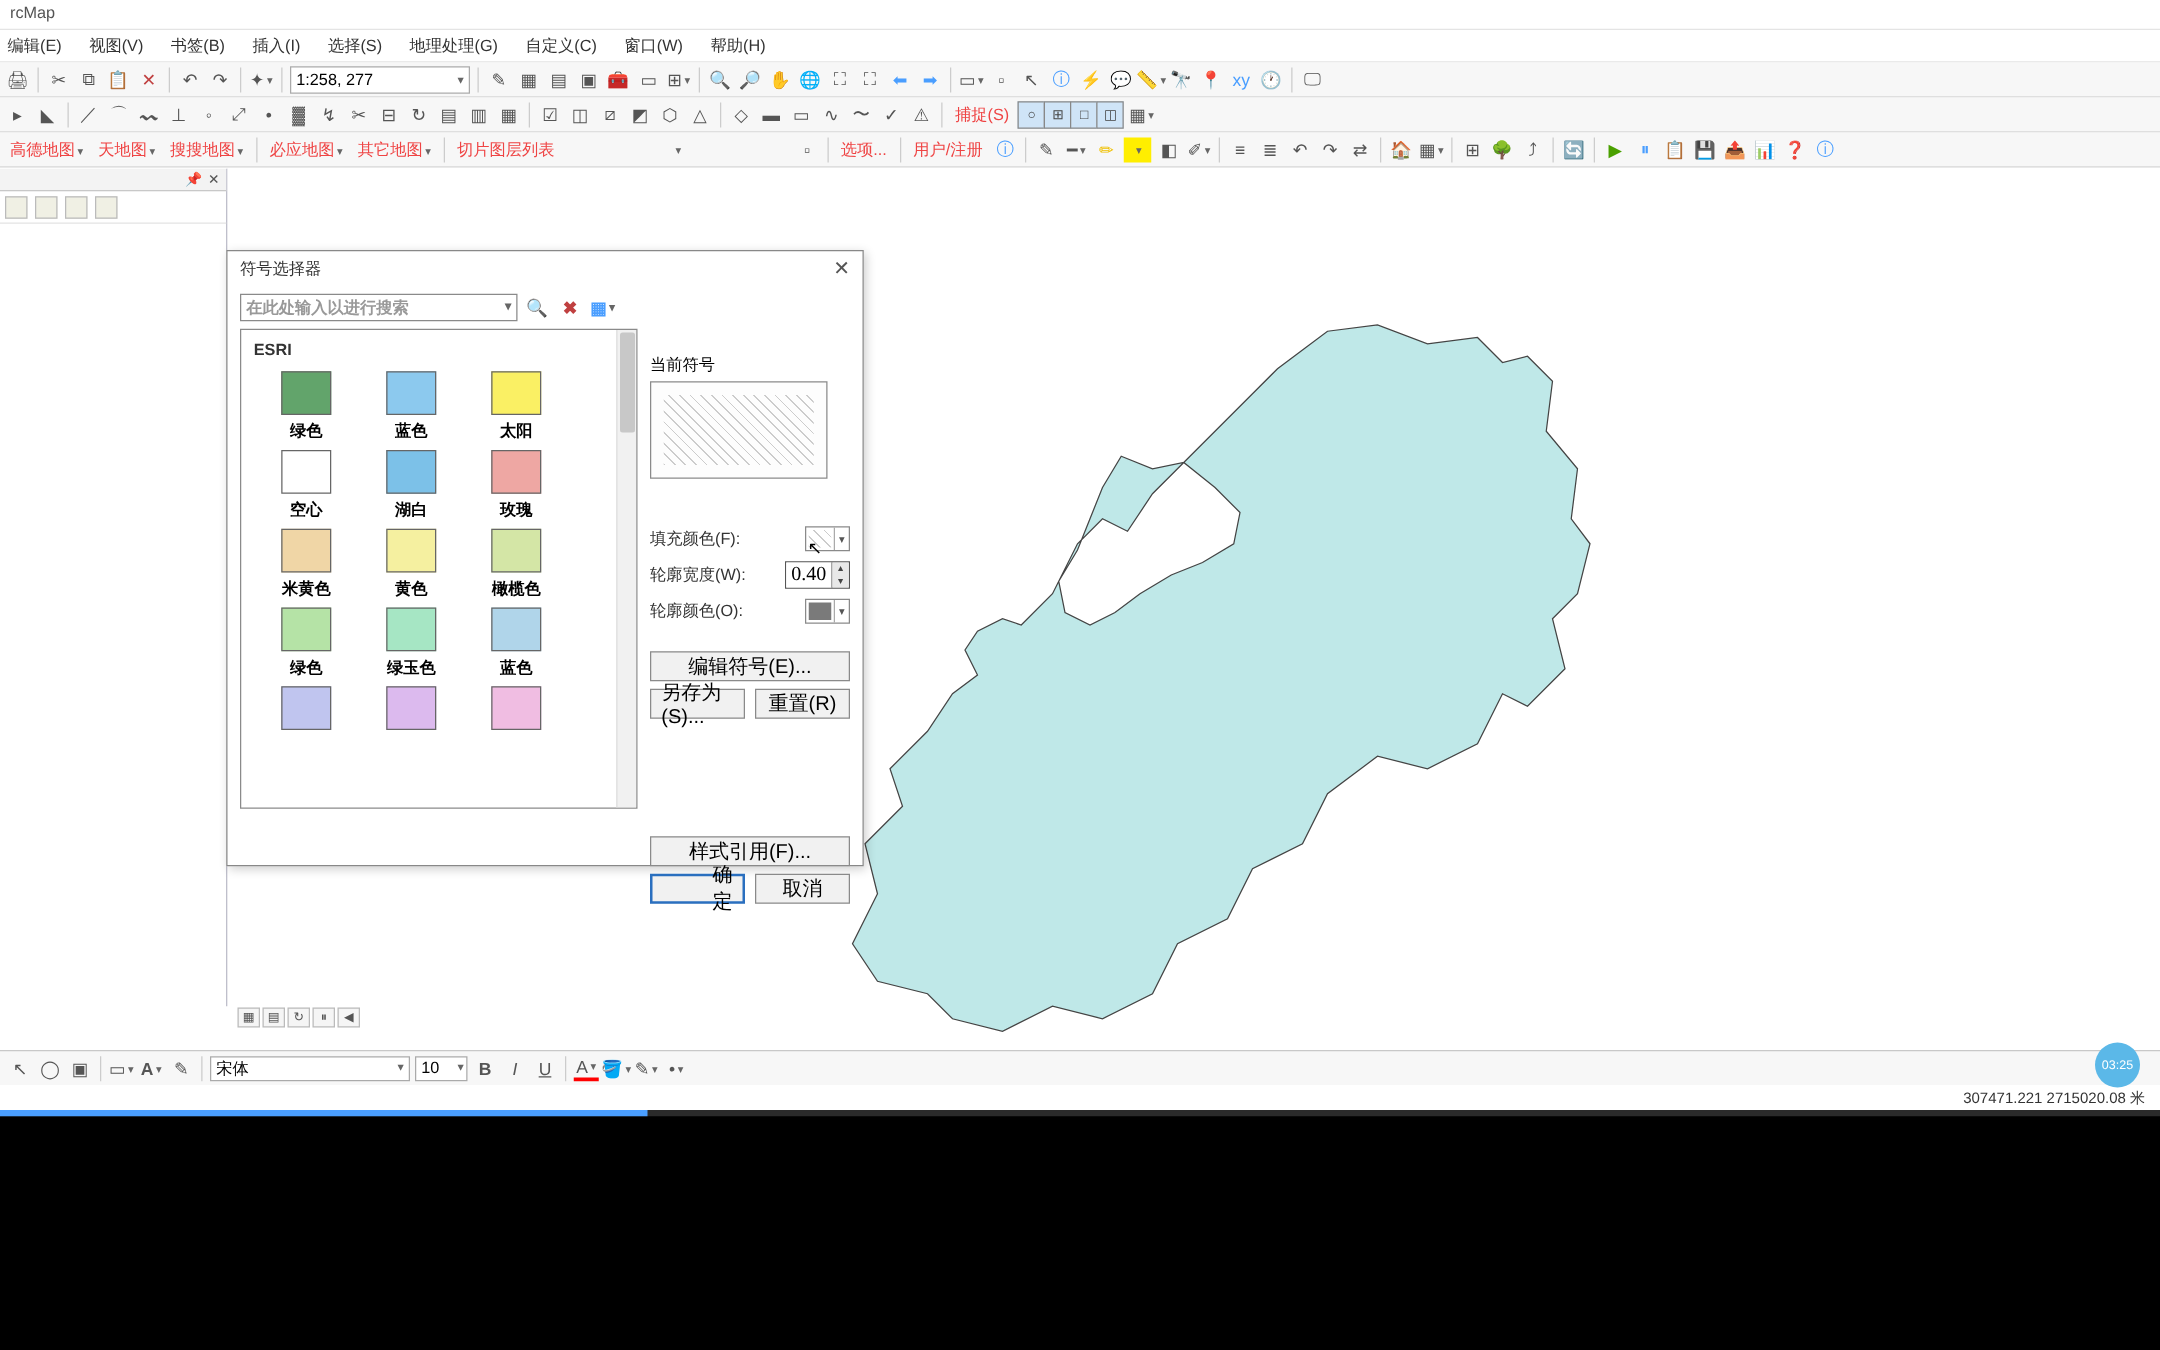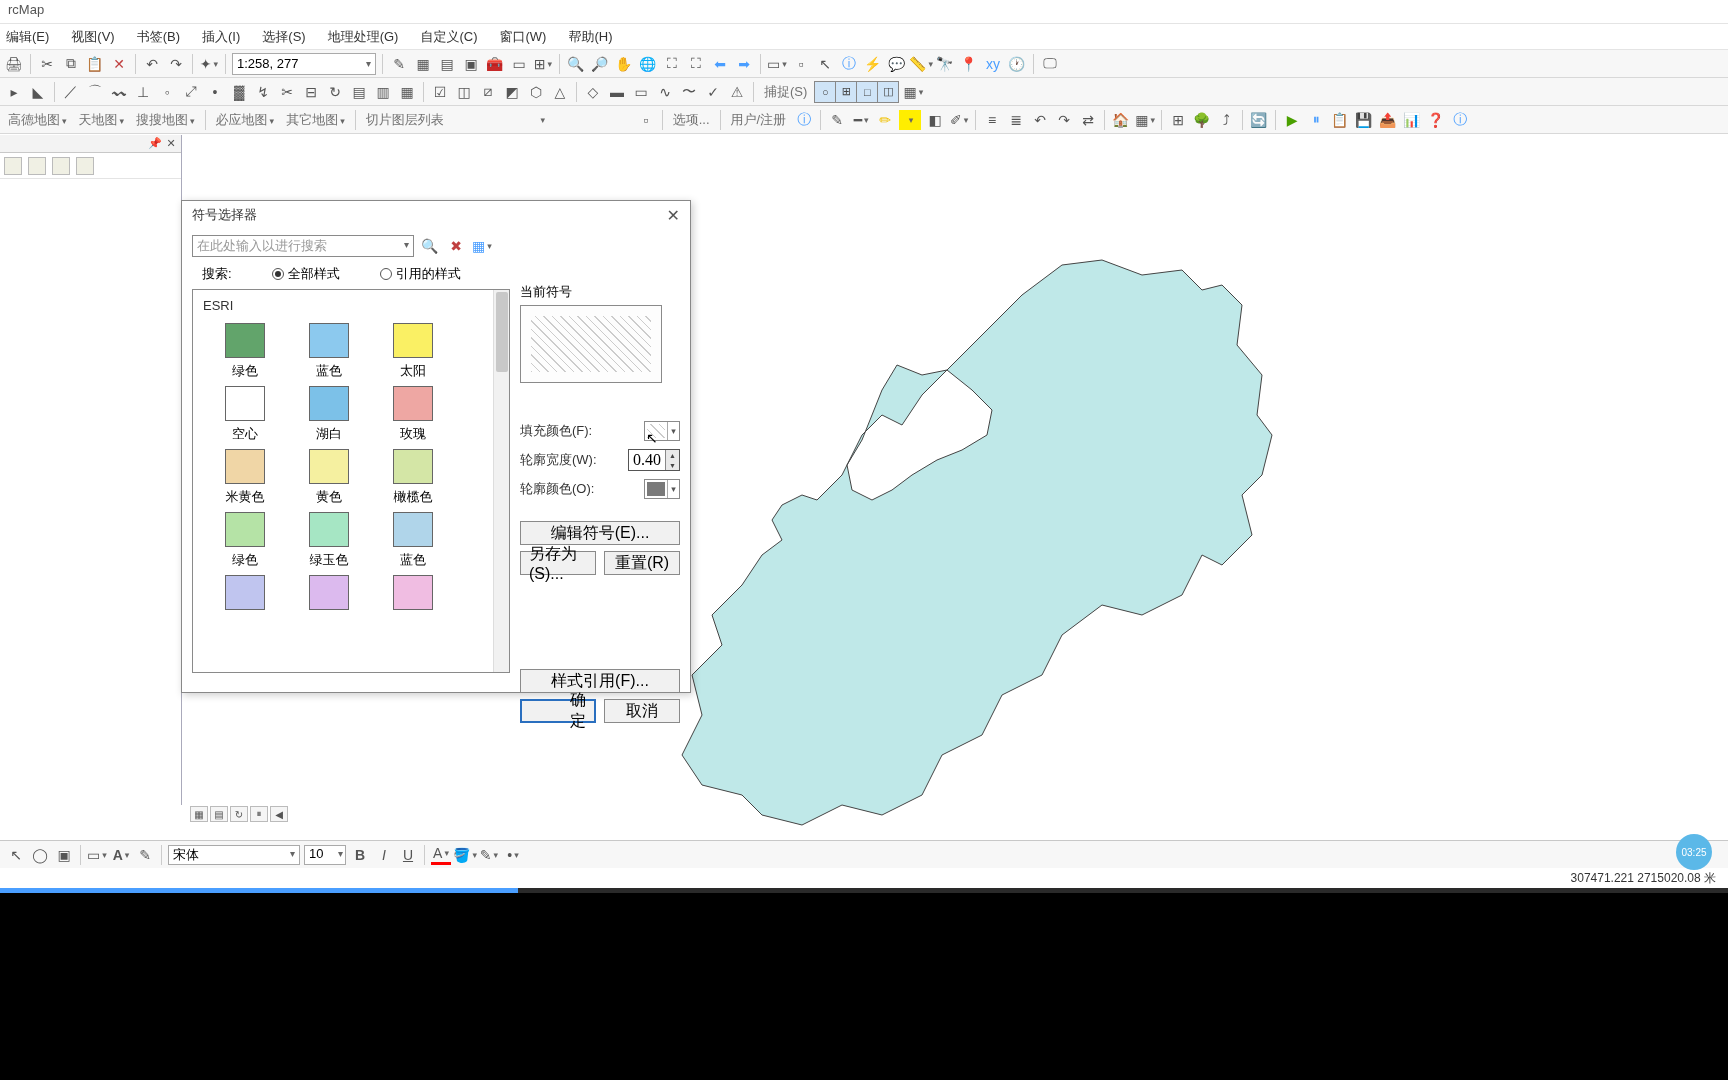--- a/index.html
+++ b/index.html
@@ -11,21 +11,21 @@
 
 .menu-bar { height: 26px; background: #fff; padding: 4px 2px; display: flex; gap: 14px; color: #333; border-bottom: 1px solid #e4e4e4; }
 .menu-item { cursor: default; padding: 0 4px; }
 
 
 .toolbar { height: 28px; background: #f7f7f7; border-bottom: 1px solid #d8d8d8; display: flex; align-items: center; padding: 0 4px; gap: 4px; }
 .tb-btn { width: 20px; height: 20px; display: flex; align-items: center; justify-content: center; color: #555; font-size: 14px; }
 .tb-sep { width: 1px; height: 20px; background: #ccc; margin: 0 2px; }
 .scale-box { width: 144px; height: 22px; border: 1px solid #aaa; background: #fff; padding: 0 4px; display: flex; align-items: center; }
 .scale-box::after { content: "▾"; margin-left: auto; color: #666; font-size: 10px; }
-.tb-text { padding: 0 4px; color: #737373; }
+.tb-text { padding: 0 4px; color: #ef4444; }
 .tb-dd::after { content: "▾"; font-size: 9px; color: #666; margin-left: 2px; }
 .snap-mode { display: flex; }
 .snap-mode span { width: 22px; height: 22px; border: 1px solid #888; display: flex; align-items: center; justify-content: center; background: #fff; color: #444; font-size: 11px; margin-left: -1px; }
 .snap-mode span.active { background: #cfe4f7; }
 
 
 .left-panel { position: absolute; left: 0; top: 135px; width: 182px; height: 670px; border-right: 1px solid #aab; background: #fff; }
 .panel-hdr { height: 18px; background: #f3f3f3; display: flex; justify-content: flex-end; align-items: center; padding: 0 2px; border-bottom: 1px solid #c8c8c8; }
 .panel-hdr span { width: 16px; text-align: center; color: #555; font-size: 11px; }
 .toc-tb { height: 26px; display: flex; align-items: center; gap: 6px; padding: 0 4px; border-bottom: 1px solid #e4e4e4; }
@@ -40,34 +40,34 @@
 
 
 .map-canvas { position: absolute; left: 182px; top: 135px; right: 0; bottom: 224px; background: #fff; overflow: hidden; }
 .map-shape { position: absolute; left: 320px; top: 100px; width: 780px; height: 620px; }
 
 .view-bar { position: absolute; left: 190px; top: 806px; height: 18px; display: flex; gap: 2px; }
 .view-bar span { width: 18px; height: 16px; border: 1px solid #bbb; background: #f5f5f5; display:flex; align-items:center; justify-content:center; font-size:10px; color:#555; }
 
 
 .text-tb { position: absolute; left: 0; bottom: 212px; right: 0; height: 28px; background: #f7f7f7; border-top: 1px solid #c8c8c8; display: flex; align-items: center; padding: 0 6px; gap: 4px; }
-.font-sel { width: 132px; height: 20px; border: 1px solid #aaa; background: #fff; padding: 0 4px; position: relative; }
+.font-sel { width: 160px; height: 20px; border: 1px solid #aaa; background: #fff; padding: 0 4px; position: relative; }
 .font-sel::after { content: "▾"; position: absolute; right: 4px; top: 2px; font-size: 10px; color: #666; }
 .size-sel { width: 42px; height: 20px; border: 1px solid #aaa; background: #fff; padding: 0 4px; position: relative; }
 .size-sel::after { content: "▾"; position: absolute; right: 2px; top: 2px; font-size: 10px; color: #666; }
 
 
 .status-bar { position: absolute; left: 0; bottom: 192px; right: 0; height: 20px; display: flex; justify-content: flex-end; align-items: center; padding: 0 12px; color: #333; font-size: 12px; background:#fff; }
 
 
 .dlg { position: absolute; left: 181px; top: 200px; width: 510px; height: 493px; background: #fff; border: 1px solid #888; box-shadow: 2px 2px 8px rgba(0,0,0,0.2); }
 .dlg-title { height: 28px; padding: 4px 10px; display: flex; justify-content: space-between; align-items: center; color: #333; }
 .dlg-close { font-size: 16px; color: #555; }
 .dlg-body { padding: 6px 10px; display: flex; gap: 10px; }
-.dlg-left { width: 318px; }
+.dlg-left { width: 318px; font-weight: bold; }
 .dlg-right { width: 160px; margin-top: 48px; }
 .search-row { display: flex; gap: 6px; align-items: center; margin-bottom: 6px; }
 .search-box { flex: 0 0 222px; height: 22px; border: 1px solid #8a8a8a; background: #fff; padding: 0 4px; color: #999; position: relative; display:flex; align-items:center; }
 .search-box::after { content: "▾"; position: absolute; right: 4px; top: 3px; font-size: 10px; color: #666; }
 .mini-btn { width: 20px; height: 20px; display:flex; align-items:center; justify-content:center; color:#c04040; font-size:14px; }
 .radio-row { display: flex; gap: 40px; padding: 2px 10px 6px 10px; }
 .radio-row label { display: flex; align-items: center; gap: 4px; }
 .radio { width: 12px; height: 12px; border: 1px solid #555; border-radius: 50%; display: inline-flex; align-items:center; justify-content:center; }
 .radio.on::after { content: ""; width: 6px; height: 6px; background: #333; border-radius: 50%; }
 .sym-listbox { border: 1px solid #8a8a8a; height: 384px; overflow: hidden; position: relative; }
@@ -298,31 +298,20 @@
   <div class="dlg-body">
     <div class="dlg-left">
       <div class="search-row">
         <div class="search-box">
           <span style="color:#999">在此处输入以进行搜索</span>
         </div>
         <span class="mini-btn" style="color:#4a9eff">🔍</span>
         <span class="mini-btn">✖</span>
         <span class="mini-btn tb-dd" style="color:#4a9eff">▦</span>
       </div>
-      <div class="radio-row">
-        <span>搜索:</span>
-        <label>
-            <span class="radio on"></span>
-            <span>全部样式</span>
-          </label>
-        <label>
-            <span class="radio"></span>
-            <span>引用的样式</span>
-          </label>
-      </div>
       <div class="sym-listbox">
         <div class="sym-list-inner">
           <div class="sym-cat">ESRI</div>
           <div class="sym-grid" id="sym-grid">
               <div class="sym-item">
                 <div class="sym-sw" style="background: rgb(98, 164, 107);"></div>
                 <div>绿色</div>
               </div>
               <div class="sym-item">
                 <div class="sym-sw" style="background: rgb(140, 201, 238);"></div>

